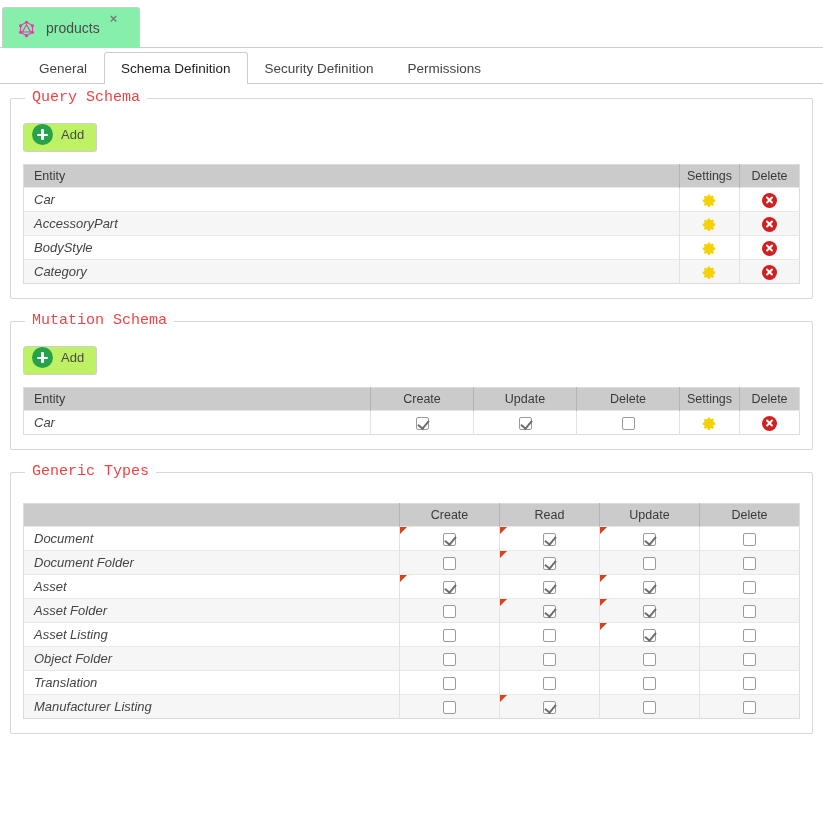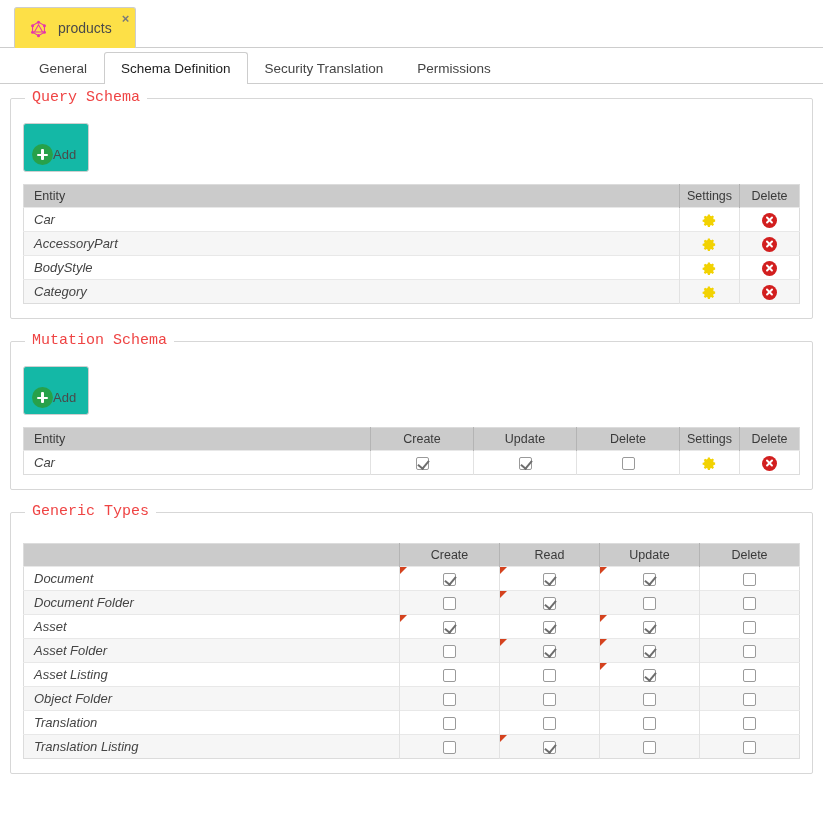--- a/index.html
+++ b/index.html
@@ -15,26 +15,26 @@
 
   
   .tabstrip {
     position: relative;
     height: 48px;
     background: #ffffff;
     border-bottom: 1px solid #cdcdcd;
   }
   .doc-tab {
     position: absolute;
-    left: 14px; top: 7px;
+    left: 2px; top: 7px;
     height: 41px;
     display: flex;
     align-items: center;
-    padding: 0 6px 0 14px;
-    background: #fde047;
+    padding: 0 22px 0 14px;
+    background: #86efac;
     border: 1px solid #cdcdcd;
     border-bottom: none;
     border-radius: 3px 3px 0 0;
     z-index: 3;
   }
   .gql-icon { width: 19px; height: 19px; flex: 0 0 19px; margin-right: 10px; }
   .doc-tab-label { font-size: 14px; color: #4a4a4a; white-space: nowrap; }
   .doc-tab-close {
     margin-left: 10px;
     align-self: flex-start;
@@ -97,25 +97,25 @@
     font-size: 15px;
     color: #ef4444;
     font-family: Liberation Mono, monospace;
   }
   .panel-body { padding-top: 24px; }
 
   
   .add-btn {
     display: inline-flex;
     align-items: center;
-    gap: 0;
+    gap: 8px;
     border: 1px solid #cfcfcf;
-    background: #14b8a6;
+    background: #bef264;
     border-radius: 3px;
-    padding: 20px 12px 6px 8px;
+    padding: 0 12px 6px 8px;
     cursor: pointer;
     margin-bottom: 12px;
   }
   .plus-icon {
     width: 21px; height: 21px;
     border-radius: 50%;
     background: #27a14a;
     position: relative;
     flex: 0 0 21px;
   }
@@ -237,21 +237,21 @@
       </svg>
     </span>
     <span class="doc-tab-label">products</span>
     <span class="doc-tab-close">×</span>
   </div>
 </div>
 
 <div class="navtabs">
   <div class="navtab">General</div>
   <div class="navtab active">Schema Definition</div>
-  <div class="navtab">Security Translation</div>
+  <div class="navtab">Security Definition</div>
   <div class="navtab">Permissions</div>
 </div>
 
 <div class="page">
 
   <div class="panel">
     <div class="panel-legend">Query Schema</div>
     <div class="panel-body">
       <div class="add-btn">
         <span class="plus-icon"></span>
@@ -415,21 +415,21 @@
               <td class=""><span class="cb"></span></td>
             </tr>
             <tr>
               <td class="left">Translation</td>
               <td class=""><span class="cb"></span></td>
               <td class=""><span class="cb"></span></td>
               <td class=""><span class="cb"></span></td>
               <td class=""><span class="cb"></span></td>
             </tr>
             <tr>
-              <td class="left">Translation Listing</td>
+              <td class="left">Manufacturer Listing</td>
               <td class=""><span class="cb"></span></td>
               <td class="flagged"><span class="cb checked"></span></td>
               <td class=""><span class="cb"></span></td>
               <td class=""><span class="cb"></span></td>
             </tr>
           </tbody>
       </table>
     </div>
   </div>
 

